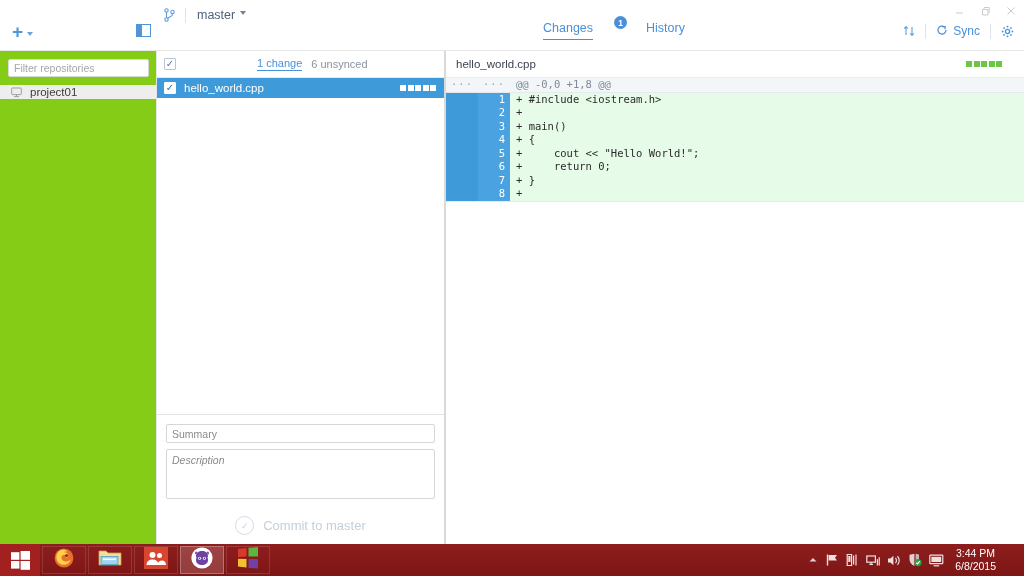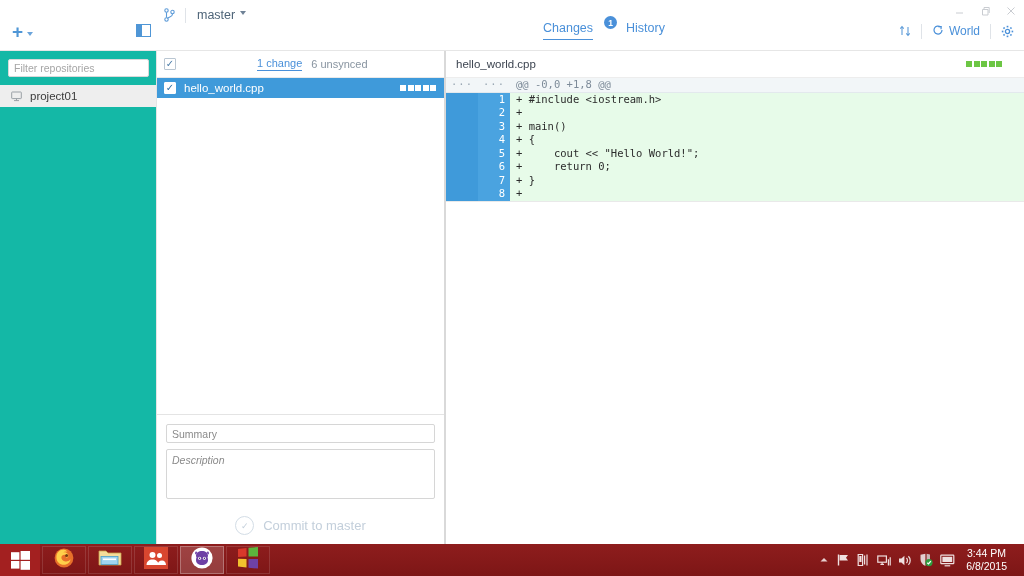--- a/index.html
+++ b/index.html
@@ -112,21 +112,21 @@
     border-right: 3.5px solid transparent;
     border-top: 4px solid #6f8296;
     margin-left: 5px; margin-top: 3px;
   }
 
   
   .tabs {
     position: absolute;
     left: 543px; top: 21px;
     display: flex; align-items: flex-start;
-    gap: 9px;
+    gap: 19px;
   }
   .tab {
     font-size: 12.5px;
     color: #4a90d9;
     position: relative;
     padding-bottom: 4px;
     cursor: default;
   }
   .tab.active {
     border-bottom: 1.5px solid #4a90d9;
@@ -164,42 +164,42 @@
     font-size: 12px;
     color: #4a90d9;
     cursor: default;
   }
 
   
   .sidebar {
     position: absolute;
     left: 0; top: 51px;
     width: 157px; height: 493px;
-    background: #14b8a6;
+    background: #84cc16;
     border-right: 1px solid #e4e4e4;
     box-sizing: border-box;
   }
   .filter-wrap { padding: 7px 7px 0 8px; }
   .filter-input {
     width: 100%;
     height: 18px;
     box-sizing: border-box;
     border: 1px solid #d9d9d9;
     border-radius: 2px;
     font-size: 10.5px;
     color: #333;
     padding: 0 5px;
     font-family: "Liberation Sans", sans-serif;
     outline: none;
     background: #fff;
   }
   .filter-input::placeholder { color: #a6a6a6; }
   .repo-item {
     margin-top: 8px;
-    height: 22px;
+    height: 14px;
     display: flex; align-items: center;
     gap: 8px;
     padding-left: 11px;
     background: #eeeeee;
     font-size: 11.5px;
     color: #3b3b3b;
     cursor: default;
   }
   .repo-icon { color: #9aa0a6; display: flex; }
 
@@ -421,21 +421,21 @@
     cursor: default;
   }
   .tb-item.active {
     background: rgba(255,255,255,0.17);
     border-color: rgba(255,255,255,0.28);
   }
   .tray {
     margin-left: auto;
     display: flex; align-items: center;
     gap: 7px;
-    padding-right: 13px;
+    padding-right: 24px;
     color: #f0dcdc;
   }
   .tray-icon { display: flex; align-items: center; cursor: default; }
   .clock {
     text-align: center;
     color: #ffffff;
     font-size: 10.5px;
     line-height: 13px;
     margin-left: 4px;
     padding-right: 4px;
@@ -512,21 +512,21 @@
           </svg>
         </span>
         <span class="act-divider"></span>
         <span class="act-item">
           <span>
             <svg width="12" height="12" viewBox="0 0 12 12">
               <path d="M10 6 A4 4 0 1 1 8.6 3" stroke="#4a90d9" stroke-width="1.2" fill="none"></path>
               <path d="M6.2 2.6 L9.2 2.7 L9 5.3" stroke="#4a90d9" stroke-width="1.2" fill="none"></path>
             </svg>
           </span>
-          <span>World</span>
+          <span>Sync</span>
         </span>
         <span class="act-divider"></span>
         <span class="act-item">
           <svg width="13" height="13" viewBox="0 0 13 13">
             <circle cx="6.5" cy="6.5" r="2.1" fill="none" stroke="#4a90d9" stroke-width="1.3"></circle>
             <g stroke="#4a90d9" stroke-width="1.7">
               <path d="M6.5 0.8 V2.4"></path>
                 <path d="M6.5 10.6 V12.2"></path>
               <path d="M0.8 6.5 H2.4"></path>
                 <path d="M10.6 6.5 H12.2"></path>

